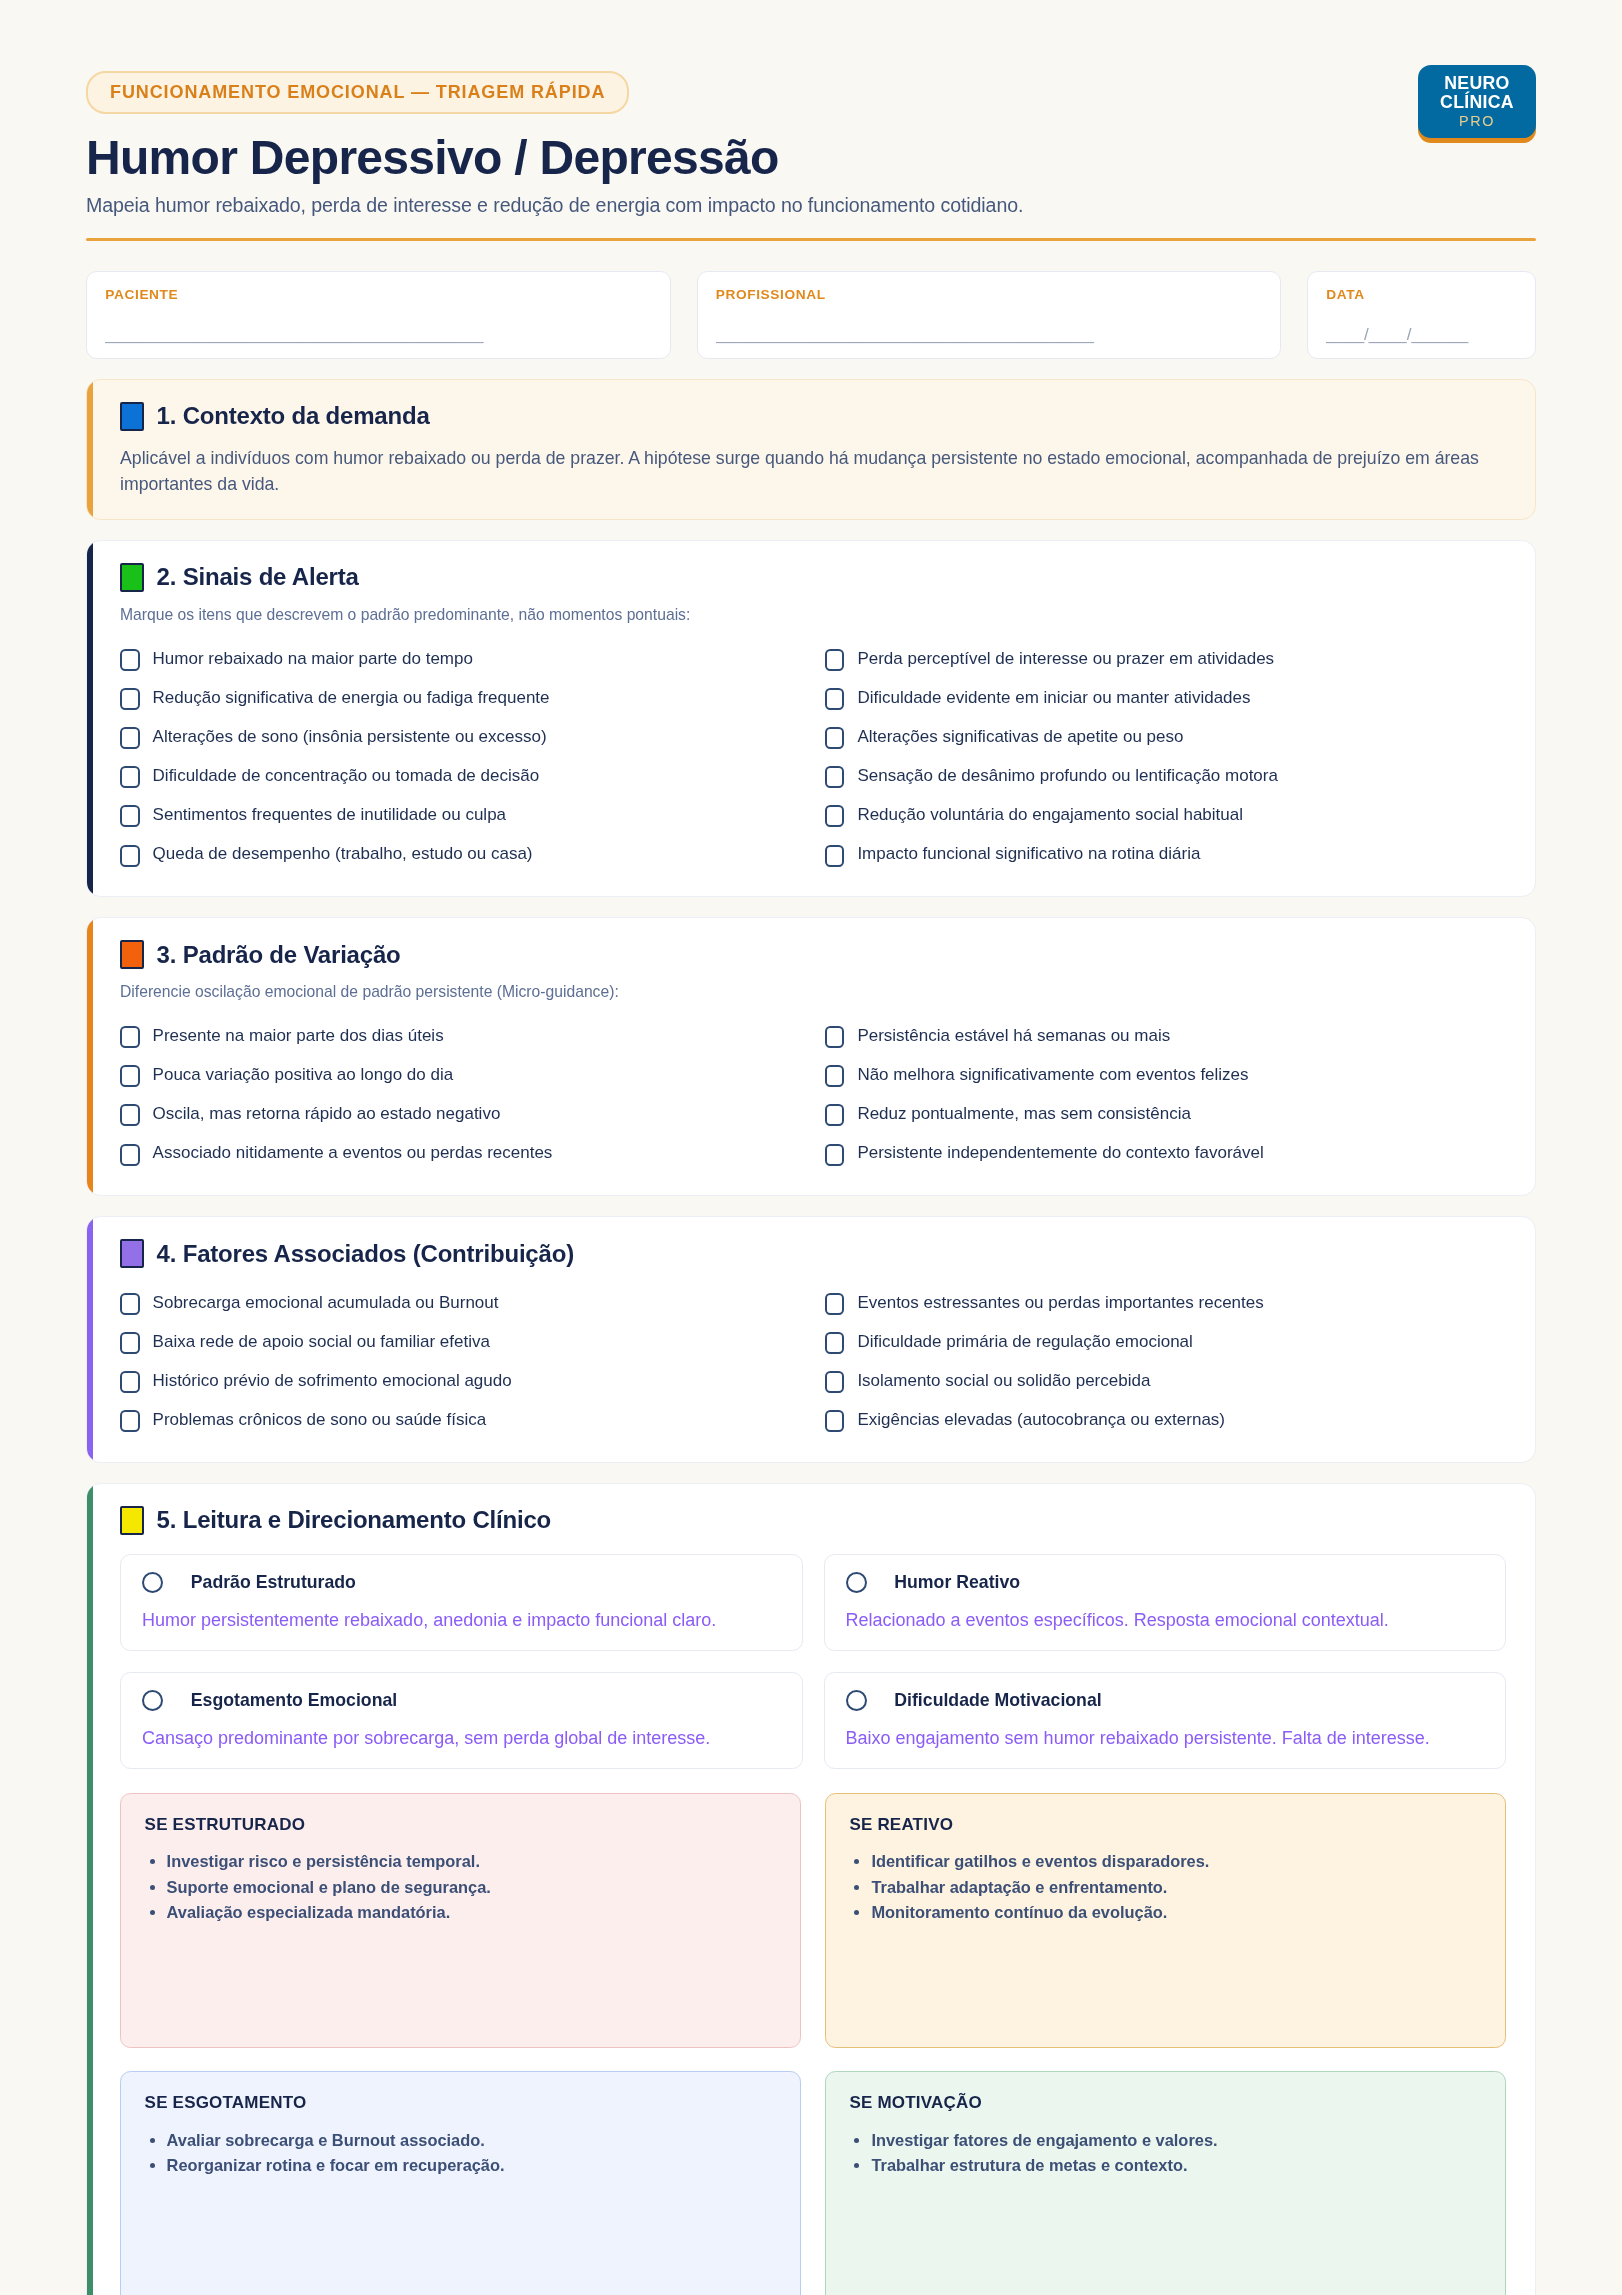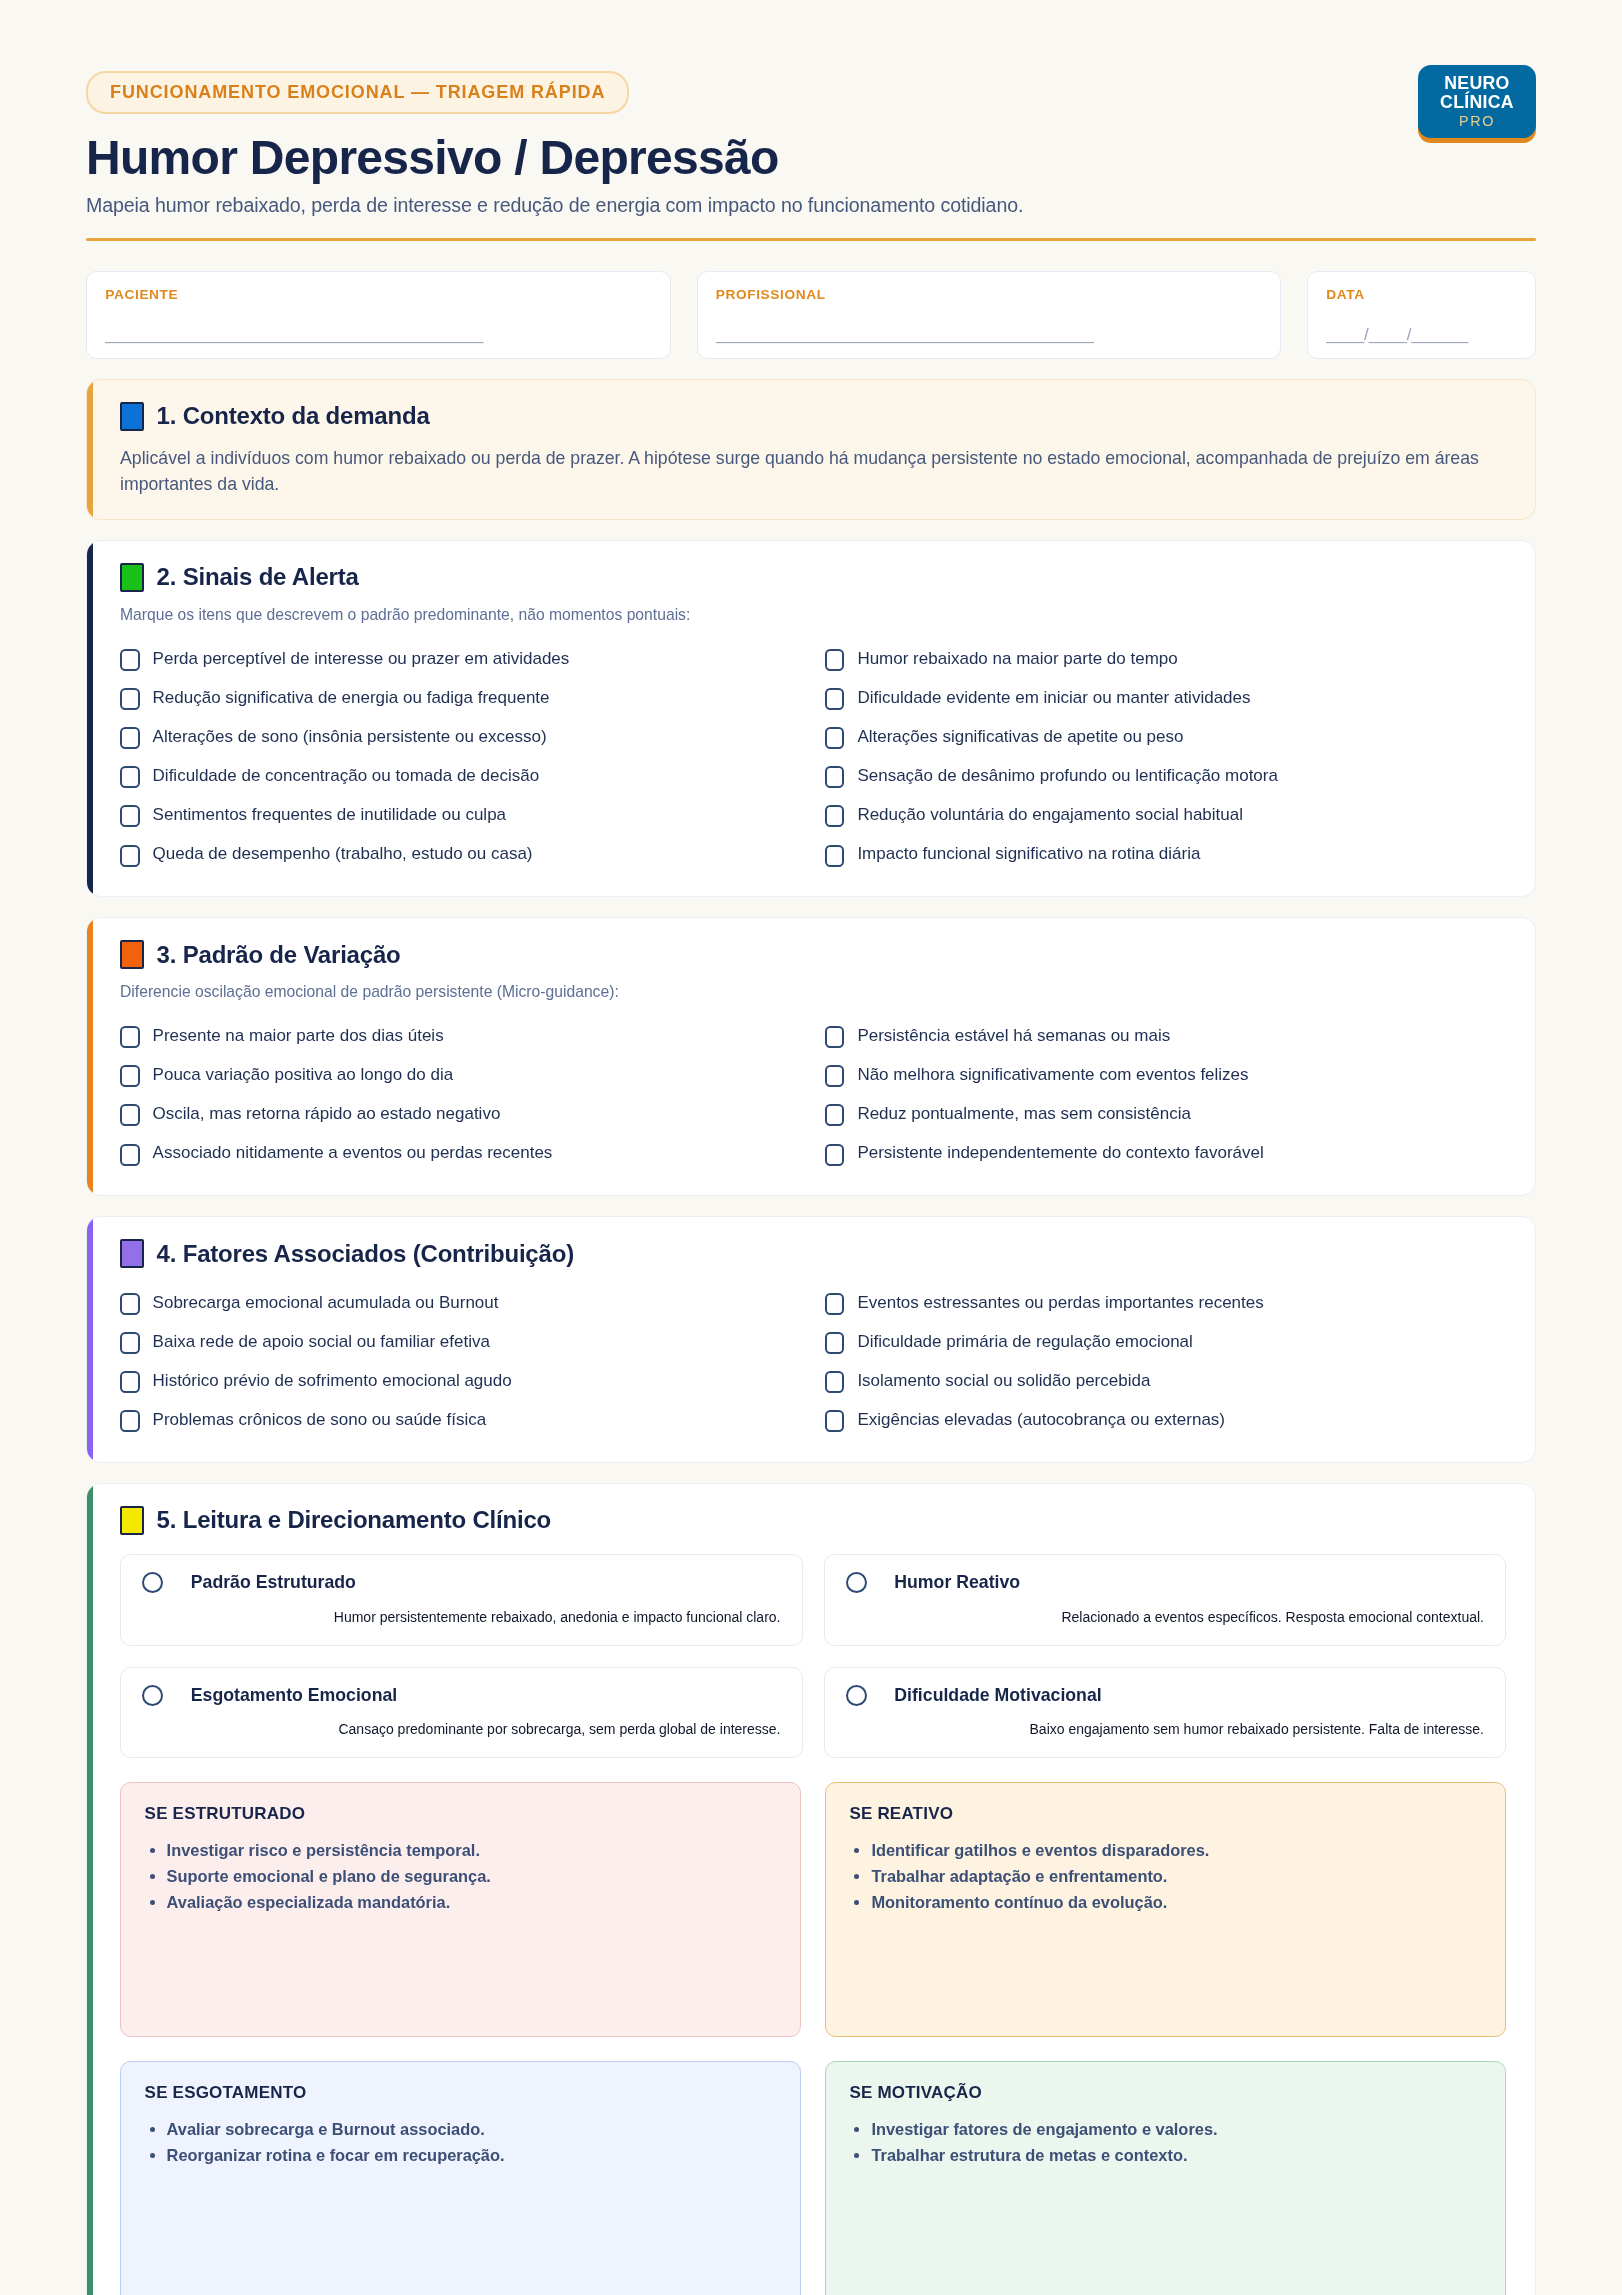--- a/index.html
+++ b/index.html
@@ -231,25 +231,24 @@
     border-radius: 50%;
     flex: 0 0 auto;
   }
   .opt-title {
     font-size: 17.7px;
     font-weight: bold;
     color: #17254a;
     padding-left: 16px;
   }
   .opt-desc {
-    font-size: 14px;
-    color: #0f172a;
+    font-size: 18px;
+    color: #8b5cf6;
     margin-top: 14.4px;
     line-height: 1.35;
-    text-align: right;
   }
 
   
   .guide-grid {
     display: grid;
     grid-template-columns: 1fr 1fr;
     gap: 23.6px;
     margin-top: 23.6px;
   }
   .guide {
@@ -326,25 +325,25 @@
 
   <div class="section" style="--accent:#17254a">
     <div class="sec-head">
       <div class="sec-chip" style="background:#18c018"></div>
       <div class="sec-title">2. Sinais de Alerta</div>
     </div>
     <div class="sec-hint">Marque os itens que descrevem o padrão predominante, não momentos pontuais:</div>
     <div class="check-grid">
       <div class="check-item">
           <span class="cbox"></span>
+          <span class="check-label">Humor rebaixado na maior parte do tempo</span>
+        </div>
+      <div class="check-item">
+          <span class="cbox"></span>
           <span class="check-label">Perda perceptível de interesse ou prazer em atividades</span>
-        </div>
-      <div class="check-item">
-          <span class="cbox"></span>
-          <span class="check-label">Humor rebaixado na maior parte do tempo</span>
         </div>
       <div class="check-item">
           <span class="cbox"></span>
           <span class="check-label">Redução significativa de energia ou fadiga frequente</span>
         </div>
       <div class="check-item">
           <span class="cbox"></span>
           <span class="check-label">Dificuldade evidente em iniciar ou manter atividades</span>
         </div>
       <div class="check-item">

